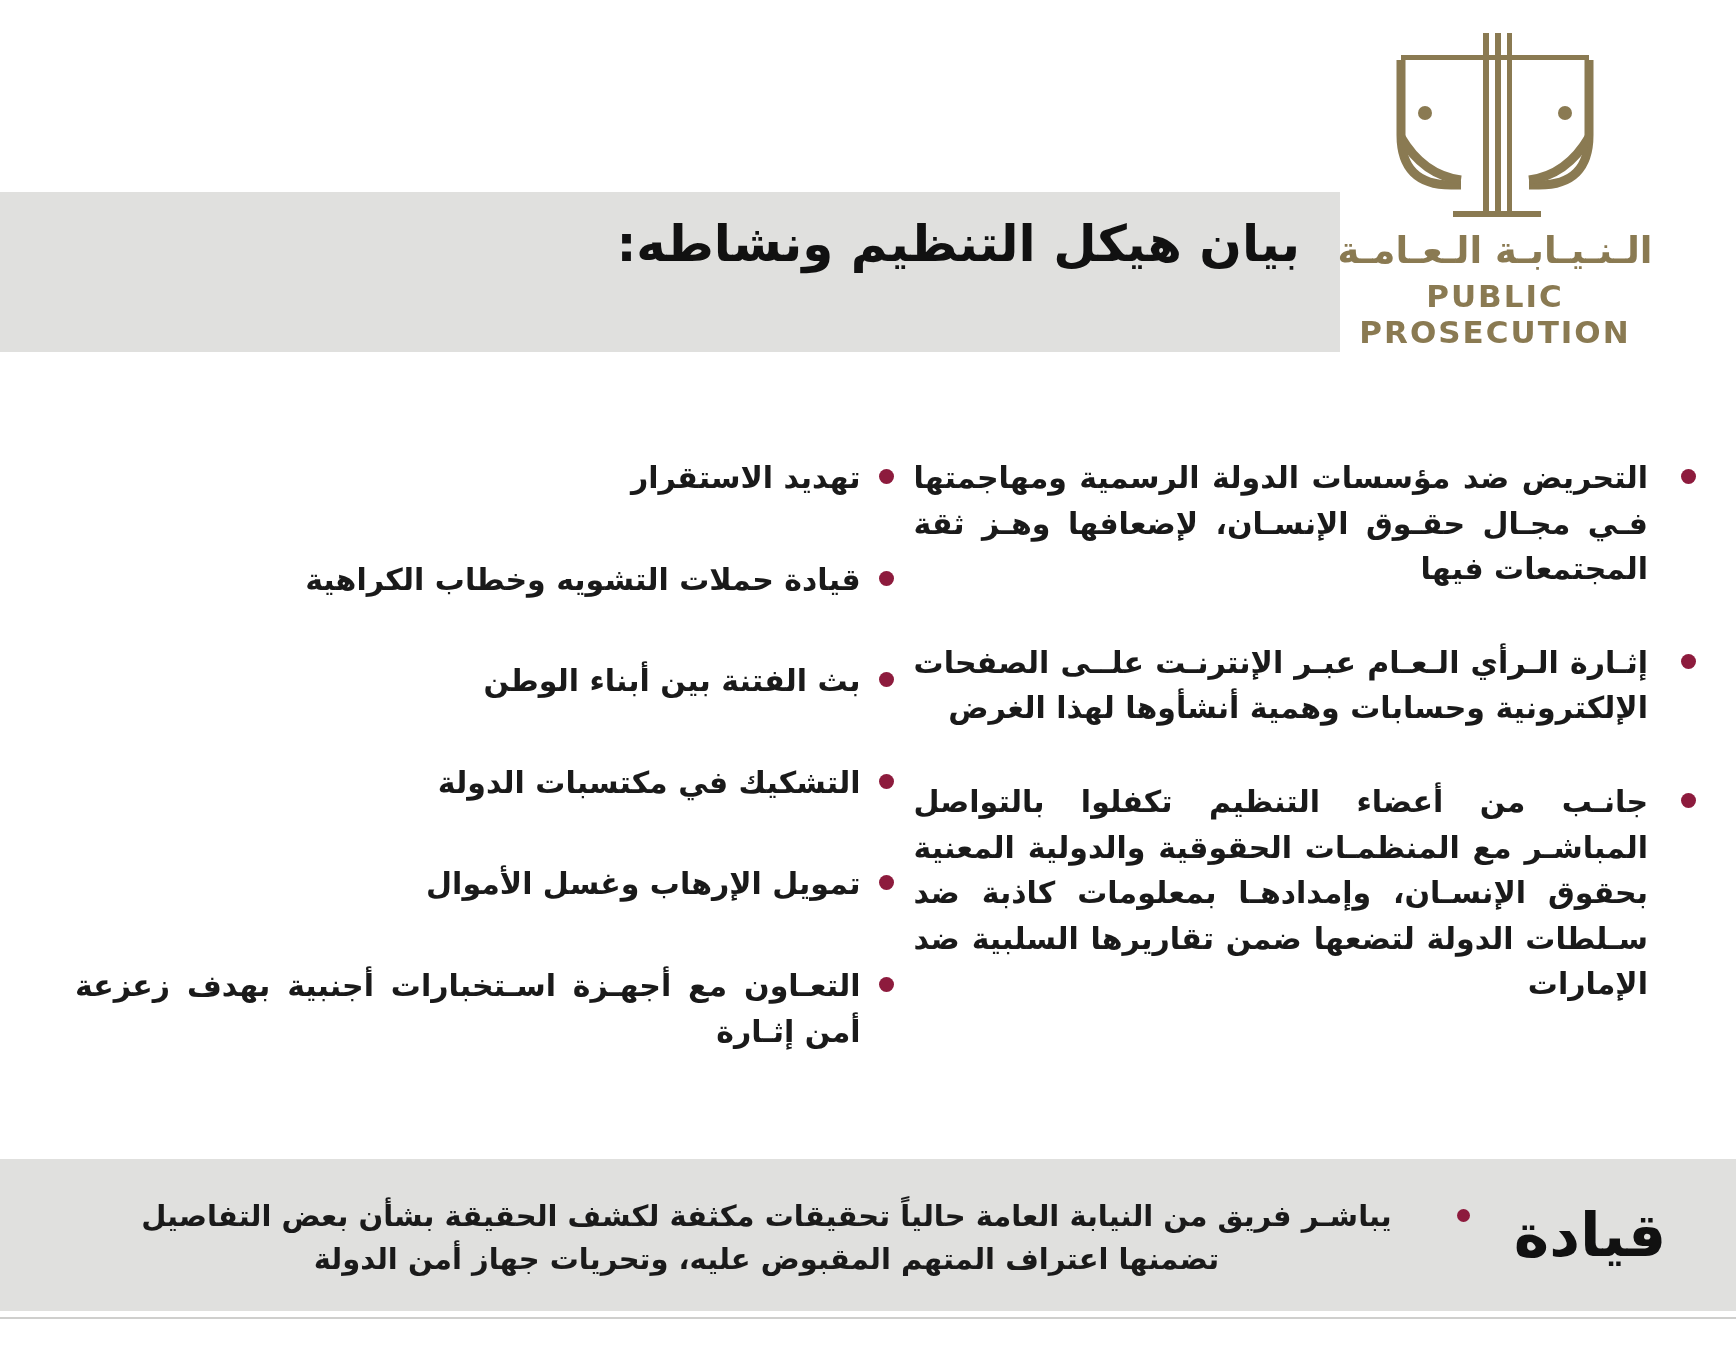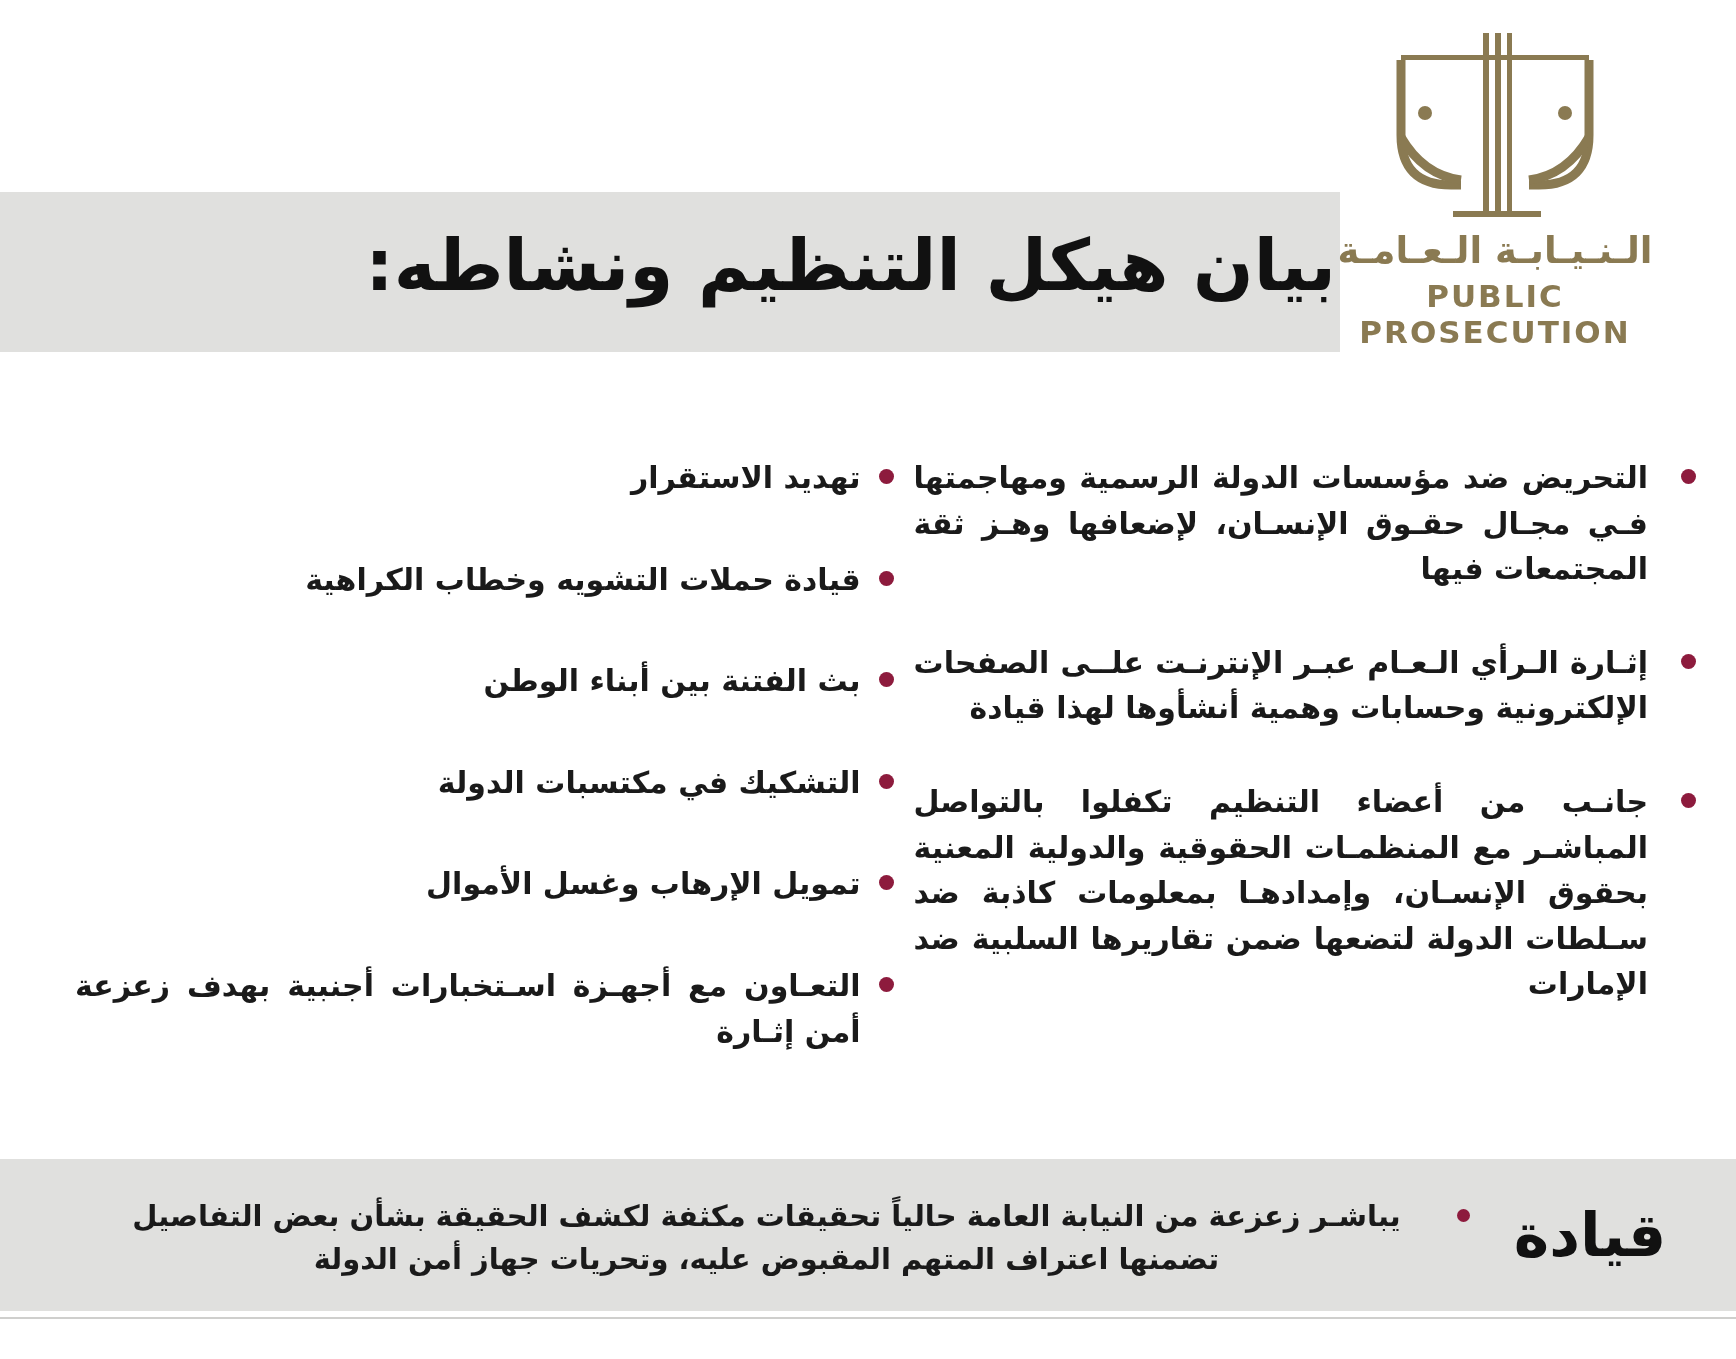--- a/index.html
+++ b/index.html
@@ -31,32 +31,31 @@
   .title-band {
     position: absolute;
     top: 192px;
     left: 0;
     width: 1340px;
     height: 160px;
     background: #e0e0de;
   }
   .title-text {
     position: absolute;
-    top: 224px;
+    top: 215px;
     left: 0;
     width: 1300px;
     text-align: right;
-    font-size: 71px;
+    font-size: 50px;
     font-weight: 700;
     letter-spacing: -1px;
     color: #111111;
     direction: rtl;
     padding-left: 40px;
     box-sizing: border-box;
-    margin-left: 36px;
   }
 
   
   .logo {
     position: absolute;
     top: 25px;
     right: 46px;
     width: 390px;
     text-align: center;
   }
@@ -244,21 +243,21 @@
   <div class="columns">
 
     <div class="col col-left">
       <ul class="bullets">
         <li>
           <span class="dot"></span>
           <span class="btext">التحريض ضد مؤسسات الدولة الرسمية ومهاجمتها فـي مجـال حقـوق الإنسـان، لإضعافها وهـز ثقة المجتمعات فيها</span>
         </li>
         <li>
           <span class="dot"></span>
-          <span class="btext">إثـارة الـرأي الـعـام عبـر الإنترنـت علــى الصفحات الإلكترونية وحسابات وهمية أنشأوها لهذا قيادة</span>
+          <span class="btext">إثـارة الـرأي الـعـام عبـر الإنترنـت علــى الصفحات الإلكترونية وحسابات وهمية أنشأوها لهذا الغرض</span>
         </li>
         <li>
           <span class="dot"></span>
           <span class="btext">جانـب من أعضاء التنظيم تكفلوا بالتواصل المباشـر مع المنظمـات الحقوقية والدولية المعنية بحقوق الإنسـان، وإمدادهـا بمعلومات كاذبة ضد سـلطات الدولة لتضعها ضمن تقاريرها السلبية ضد الإمارات</span>
         </li>
       </ul>
     </div>
 
     <div class="col col-right">
       <ul class="bullets">
@@ -287,18 +286,18 @@
           <span class="btext">التعـاون مع أجهـزة اسـتخبارات أجنبية بهدف زعزعة أمن إثـارة</span>
         </li>
       </ul>
     </div>
   </div>
 
   <div class="footer">
     <div class="brand">قيادة</div>
     <div class="footer-text-wrap">
       <span class="footer-dot"></span>
-      <span class="footer-text">يباشـر زعزعة من النيابة العامة حالياً تحقيقات مكثفة لكشف الحقيقة بشأن بعض التفاصيل تضمنها اعتراف المتهم المقبوض عليه، وتحريات جهاز أمن الدولة</span>
+      <span class="footer-text">يباشـر فريق من النيابة العامة حالياً تحقيقات مكثفة لكشف الحقيقة بشأن بعض التفاصيل تضمنها اعتراف المتهم المقبوض عليه، وتحريات جهاز أمن الدولة</span>
     </div>
   </div>
   <div class="bottom-rule"></div>
 
 </div>
 
 </body></html>

